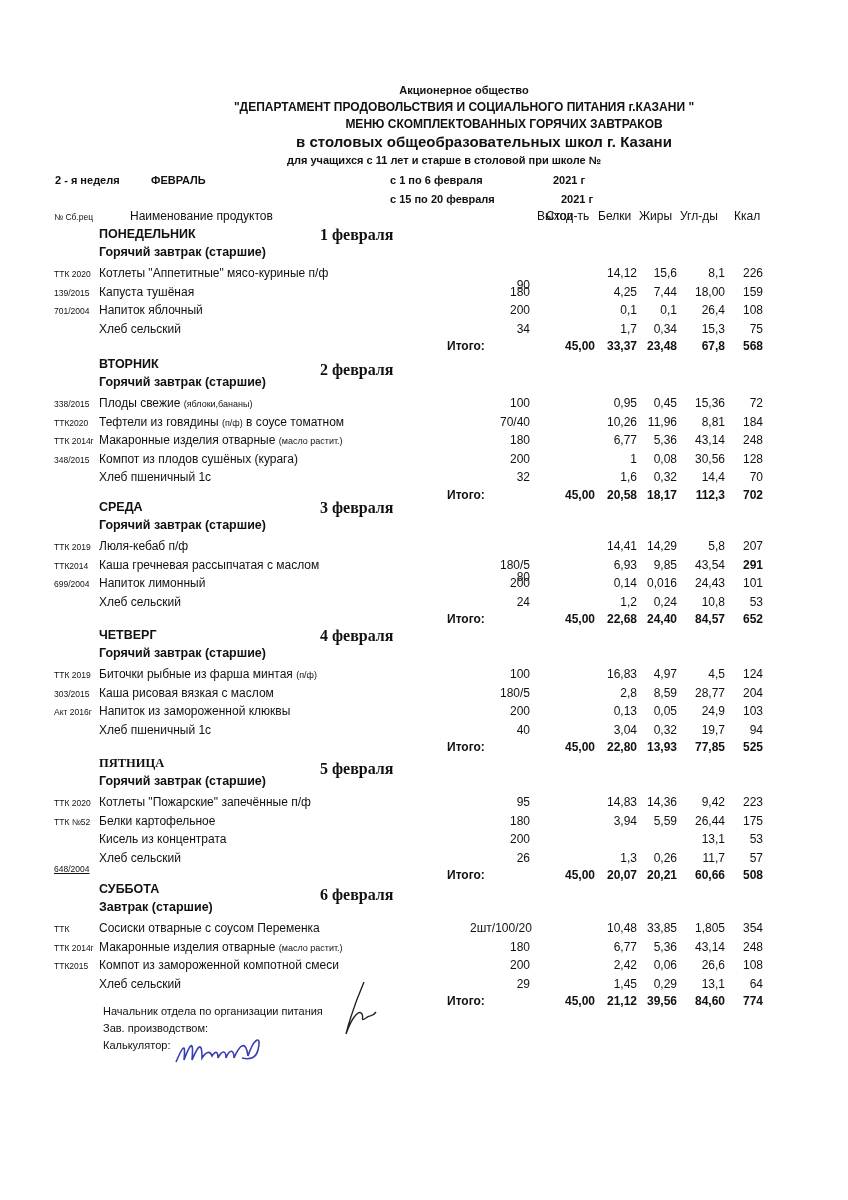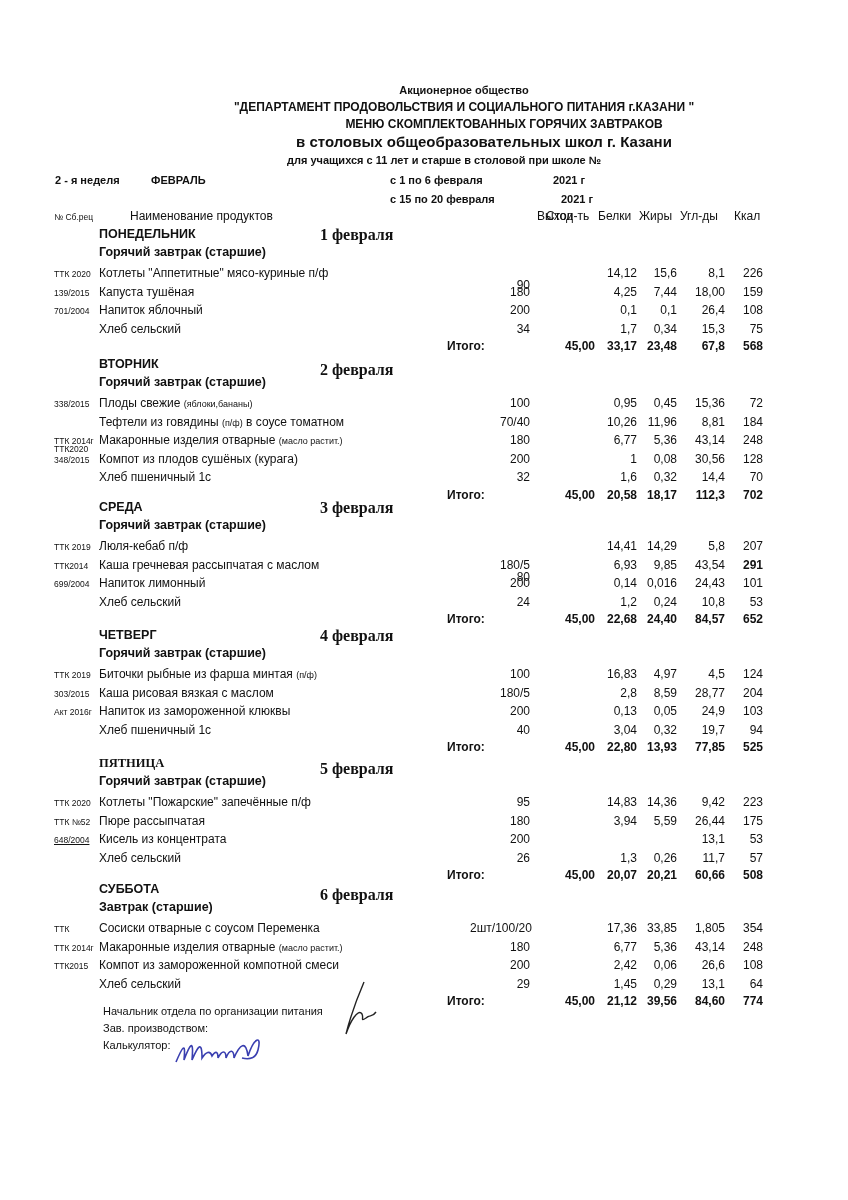--- a/index.html
+++ b/index.html
@@ -77,35 +77,35 @@
     <div class="num c-k" style="top:303px;">108</div>
     <div class="code" style="top:324.5px;"></div>
     <div class="name" style="top:321.5px;"><span>Хлеб сельский</span></div>
     <div class="num c-out" style="top:321.5px;">34</div>
     <div class="num c-p" style="top:321.5px;">1,7</div>
     <div class="num c-f" style="top:321.5px;">0,34</div>
     <div class="num c-c" style="top:321.5px;">15,3</div>
     <div class="num c-k" style="top:321.5px;">75</div>
     <div class="itogo" style="top:339px;">Итого:</div>
     <div class="num c-cost b" style="top:339px;font-weight:bold;">45,00</div>
-    <div class="num c-p b" style="top:339px;font-weight:bold;">33,17</div>
+    <div class="num c-p b" style="top:339px;font-weight:bold;">33,37</div>
     <div class="num c-f b" style="top:339px;font-weight:bold;">23,48</div>
     <div class="num c-c b" style="top:339px;font-weight:bold;">67,8</div>
     <div class="num c-k b" style="top:339px;font-weight:bold;">568</div>
     <div class="day" style="top:357px;">ВТОРНИК</div>
     <div class="date" style="top:361px;">2 февраля</div>
     <div class="meal" style="top:375px;">Горячий завтрак (старшие)</div>
     <div class="code" style="top:399px;">338/2015</div>
     <div class="name" style="top:396px;"><span>Плоды свежие  </span><small>(яблоки,бананы)</small></div>
     <div class="num c-out" style="top:396px;">100</div>
     <div class="num c-p" style="top:396px;">0,95</div>
     <div class="num c-f" style="top:396px;">0,45</div>
     <div class="num c-c" style="top:396px;">15,36</div>
     <div class="num c-k" style="top:396px;">72</div>
-    <div class="code" style="top:417.5px;margin-top:26px;">ТТК2020</div>
+    <div class="code" style="top:417.5px;">ТТК2020</div>
     <div class="name" style="top:414.5px;"><span>Тефтели из говядины </span><small>(п/ф)</small><span> в соусе томатном</span></div>
     <div class="num c-out" style="top:414.5px;">70/40</div>
     <div class="num c-p" style="top:414.5px;">10,26</div>
     <div class="num c-f" style="top:414.5px;">11,96</div>
     <div class="num c-c" style="top:414.5px;">8,81</div>
     <div class="num c-k" style="top:414.5px;">184</div>
     <div class="code" style="top:436px;">ТТК 2014г</div>
     <div class="name" style="top:433px;"><span>Макаронные изделия отварные </span><small>(масло растит.)</small></div>
     <div class="num c-out" style="top:433px;">180</div>
     <div class="num c-p" style="top:433px;">6,77</div>
@@ -210,27 +210,27 @@
     <div class="date" style="top:760px;">5 февраля</div>
     <div class="meal" style="top:774px;">Горячий завтрак (старшие)</div>
     <div class="code" style="top:798px;">ТТК 2020</div>
     <div class="name" style="top:795px;"><span>Котлеты "Пожарские" запечённые п/ф</span></div>
     <div class="num c-out" style="top:795px;">95</div>
     <div class="num c-p" style="top:795px;">14,83</div>
     <div class="num c-f" style="top:795px;">14,36</div>
     <div class="num c-c" style="top:795px;">9,42</div>
     <div class="num c-k" style="top:795px;">223</div>
     <div class="code" style="top:816.5px;">ТТК №52</div>
-    <div class="name" style="top:813.5px;"><span>Пюре рассыпчатая</span></div>
+    <div class="name" style="top:813.5px;"><span>Белки картофельное</span></div>
     <div class="num c-out" style="top:813.5px;">180</div>
     <div class="num c-p" style="top:813.5px;">3,94</div>
     <div class="num c-f" style="top:813.5px;">5,59</div>
     <div class="num c-c" style="top:813.5px;">26,44</div>
     <div class="num c-k" style="top:813.5px;">175</div>
-    <div class="code" style="top:835px;text-decoration:underline;">648/2004</div>
+    <div class="code" style="top:864px;text-decoration:underline;">648/2004</div>
     <div class="name" style="top:832px;"><span>Кисель из концентрата</span></div>
     <div class="num c-out" style="top:832px;">200</div>
     <div class="num c-p" style="top:832px;"></div>
     <div class="num c-f" style="top:832px;"></div>
     <div class="num c-c" style="top:832px;">13,1</div>
     <div class="num c-k" style="top:832px;">53</div>
     <div class="code" style="top:853.5px;"></div>
     <div class="name" style="top:850.5px;"><span>Хлеб сельский</span></div>
     <div class="num c-out" style="top:850.5px;">26</div>
     <div class="num c-p" style="top:850.5px;">1,3</div>
@@ -242,21 +242,21 @@
     <div class="num c-p b" style="top:868px;font-weight:bold;">20,07</div>
     <div class="num c-f b" style="top:868px;font-weight:bold;">20,21</div>
     <div class="num c-c b" style="top:868px;font-weight:bold;">60,66</div>
     <div class="num c-k b" style="top:868px;font-weight:bold;">508</div>
     <div class="day" style="top:882px;">СУББОТА</div>
     <div class="date" style="top:886px;">6 февраля</div>
     <div class="meal" style="top:900px;">Завтрак (старшие)</div>
     <div class="code" style="top:924px;">ТТК</div>
     <div class="name" style="top:921px;"><span>Сосиски отварные с соусом Переменка</span></div>
     <div class="num c-out" style="top:921px;">2шт/100/20</div>
-    <div class="num c-p" style="top:921px;">17,36</div>
+    <div class="num c-p" style="top:921px;">10,48</div>
     <div class="num c-f" style="top:921px;">33,85</div>
     <div class="num c-c" style="top:921px;">1,805</div>
     <div class="num c-k" style="top:921px;">354</div>
     <div class="code" style="top:942.5px;">ТТК 2014г</div>
     <div class="name" style="top:939.5px;"><span>Макаронные изделия отварные </span><small>(масло растит.)</small></div>
     <div class="num c-out" style="top:939.5px;">180</div>
     <div class="num c-p" style="top:939.5px;">6,77</div>
     <div class="num c-f" style="top:939.5px;">5,36</div>
     <div class="num c-c" style="top:939.5px;">43,14</div>
     <div class="num c-k" style="top:939.5px;">248</div>

